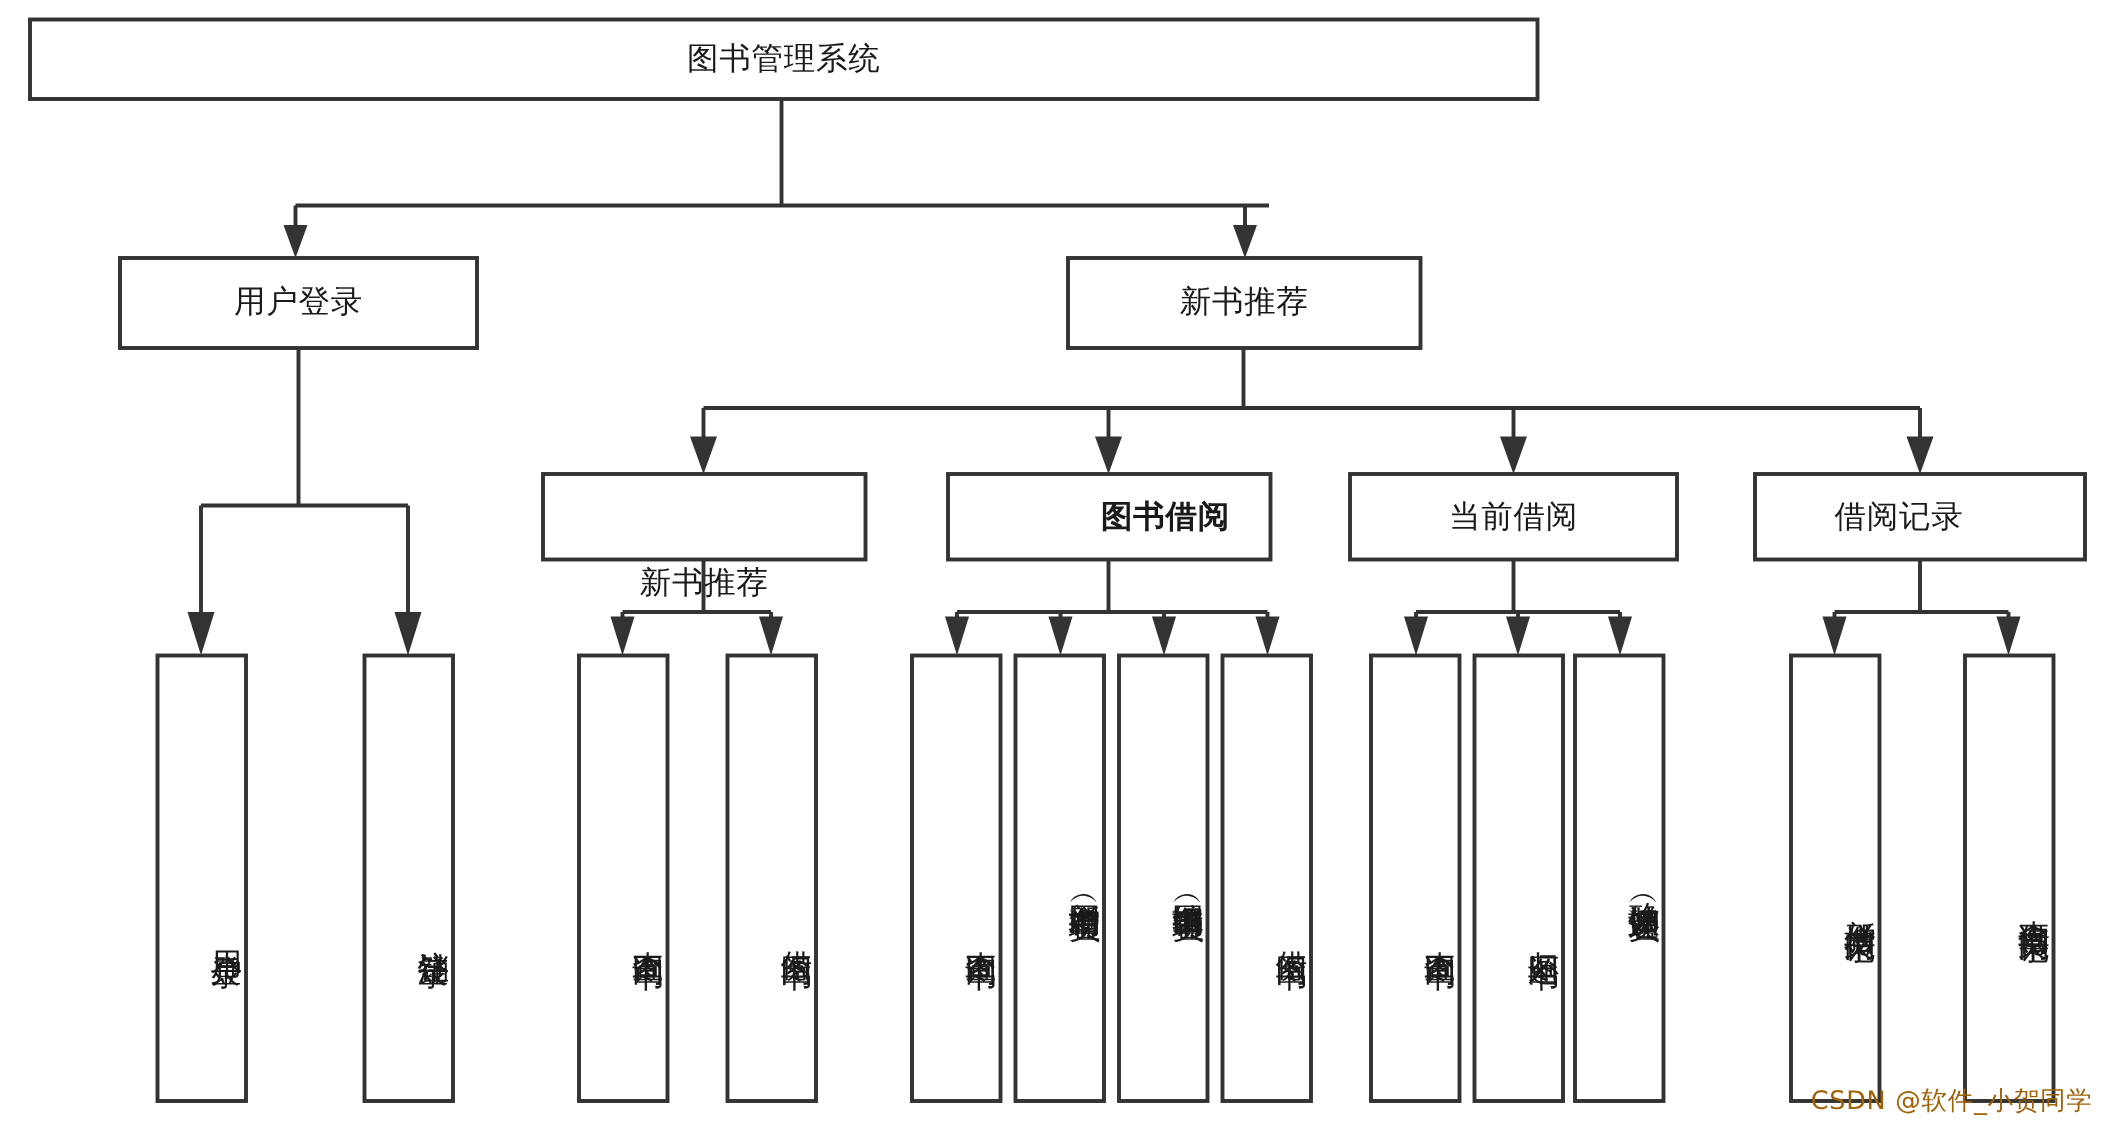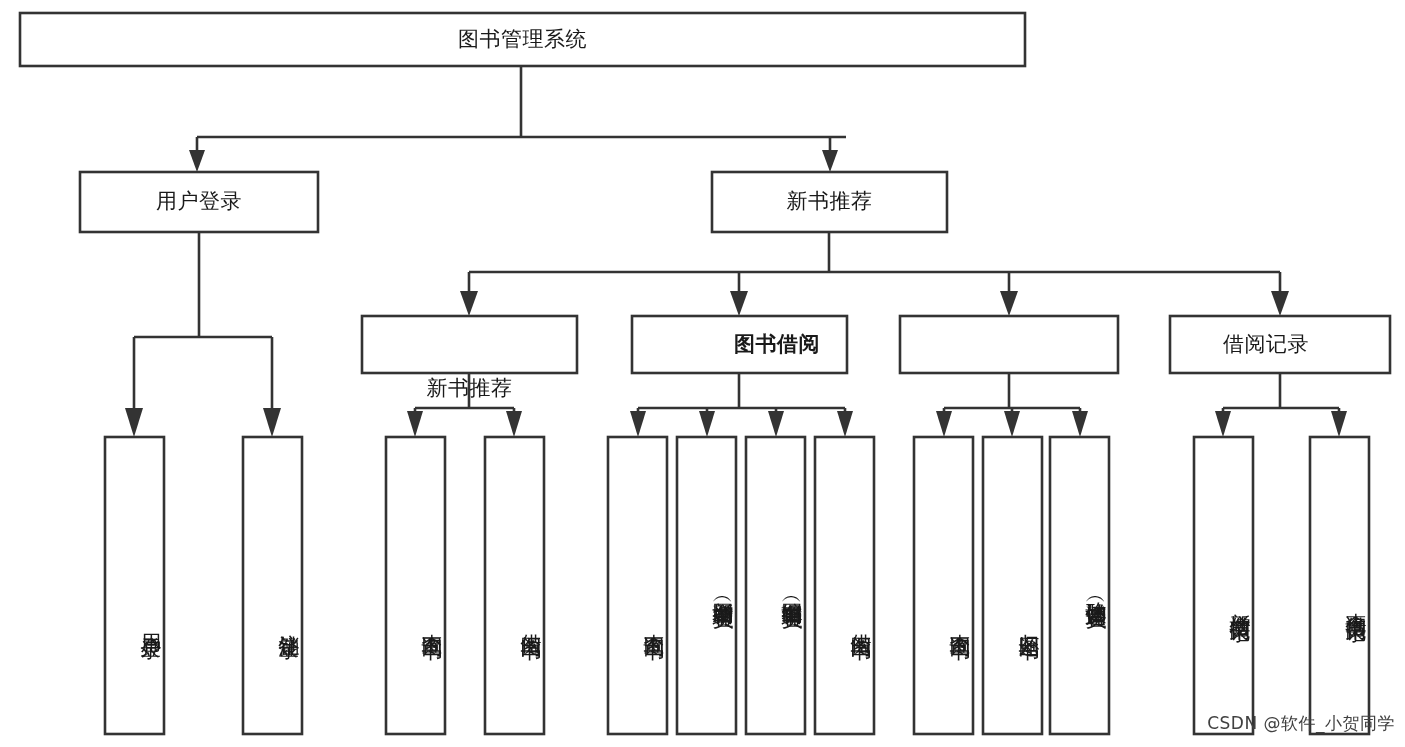--- a/index.html
+++ b/index.html
@@ -66,23 +66,23 @@
     padding-top: 10px;
     box-sizing: border-box;
   }
   .node-label.vertical.long {
     padding-top: 6px;
     letter-spacing: 1px;
   }
   .watermark {
     position: absolute;
     right: 10px;
-    bottom: 12px;
+    bottom: 2px;
     font-size: 17px;
-    color: #404040;
+    color: #a16207;
     letter-spacing: 0.5px;
     white-space: nowrap;
     user-select: none;
   }
 </style>
 </head>
 <body>
 
 <div id="diagram-root">
 
@@ -191,20 +191,21 @@
 
   </svg>
 
   <div class="node-label horizontal" style="left:20px; top:13px; width:1005px; height:53px;">图书管理系统</div>
 
   <div class="node-label horizontal" style="left:80px; top:172px; width:238px; height:60px;">用户登录</div>
   <div class="node-label horizontal" style="left:712px; top:172px; width:235px; height:60px;">新书推荐</div>
 
   <div class="node-label horizontal" style="left:362px; top:316px; width:215px; height:57px;margin-top:44px;">新书推荐</div>
   <div class="node-label horizontal" style="left:648px; top:316px; width:258px; height:57px;font-weight:bold;">图书借阅</div>
+  <div class="node-label horizontal" style="left:900px; top:316px; width:218px; height:57px;">当前借阅</div>
   <div class="node-label horizontal" style="left:1170px; top:316px; width:192px; height:57px;">借阅记录</div>
 
   <div class="node-label vertical" style="left:105px; top:437px; width:59px; height:297px; padding-top:70px;">用户登录</div>
   <div class="node-label vertical" style="left:243px; top:437px; width:59px; height:297px; padding-top:70px;">注销登录</div>
 
   <div class="node-label vertical" style="left:386px; top:437px; width:59px; height:297px; padding-top:70px;">查询图书</div>
   <div class="node-label vertical" style="left:485px; top:437px; width:59px; height:297px; padding-top:70px;">借阅图书</div>
 
   <div class="node-label vertical" style="left:608px; top:437px; width:59px; height:297px; padding-top:70px;">查询图书</div>
   <div class="node-label vertical long" style="left:677px; top:437px; width:59px; height:297px; padding-top:8px;">新增图书（管理员）</div>

